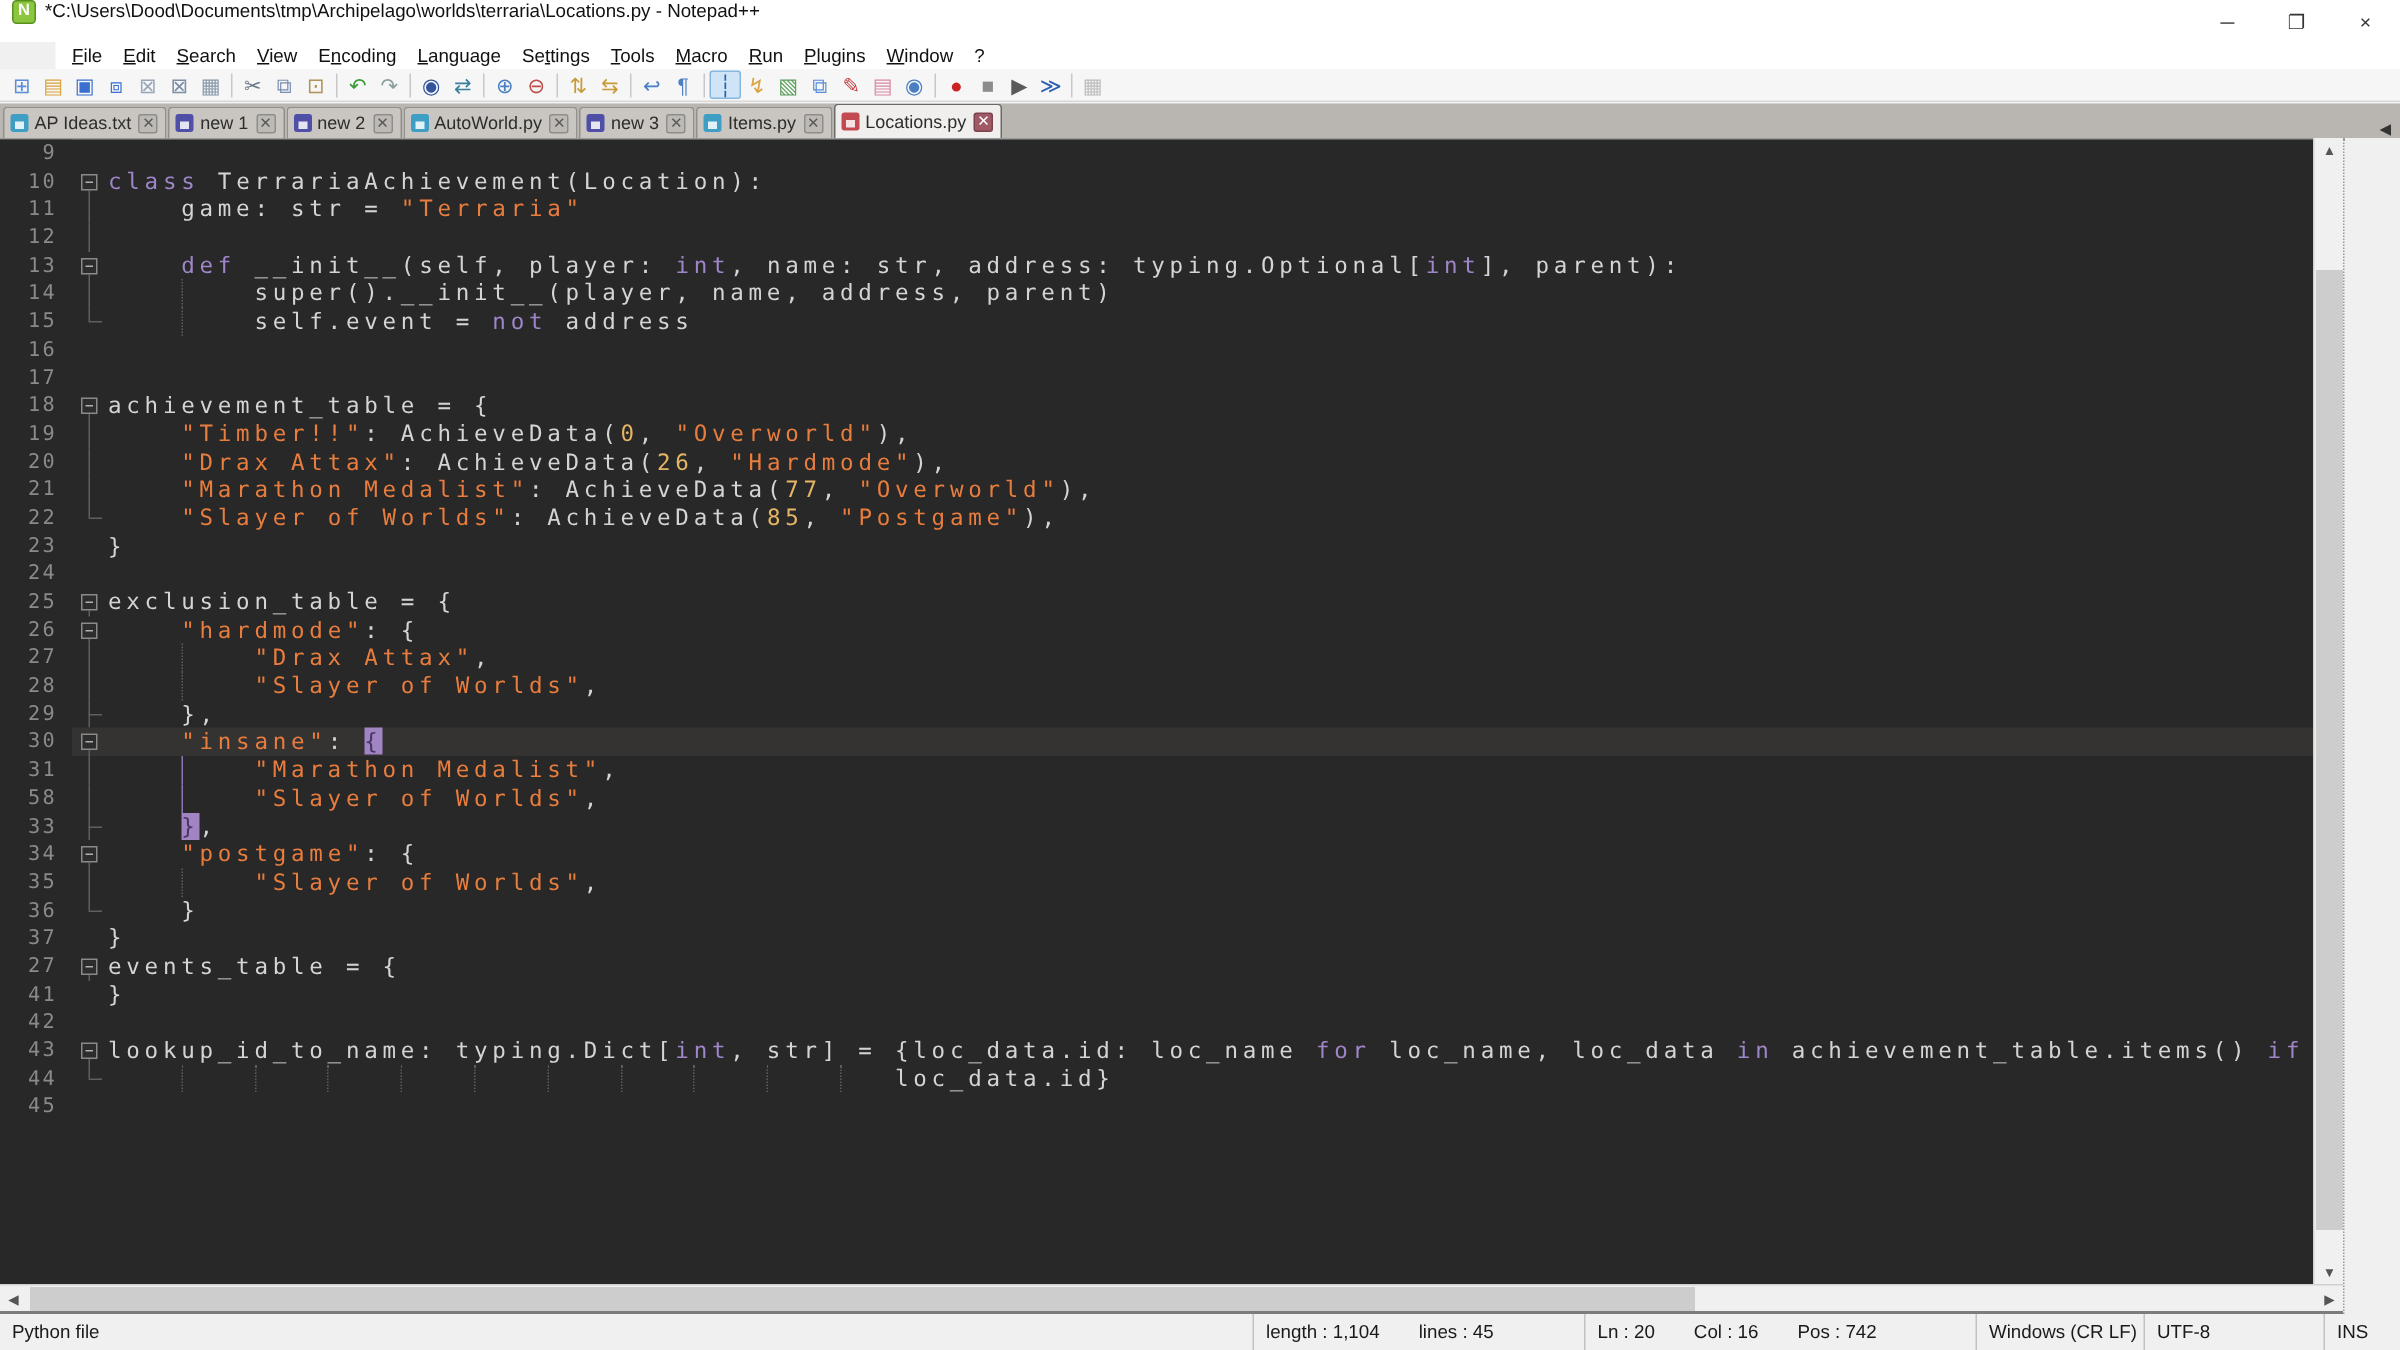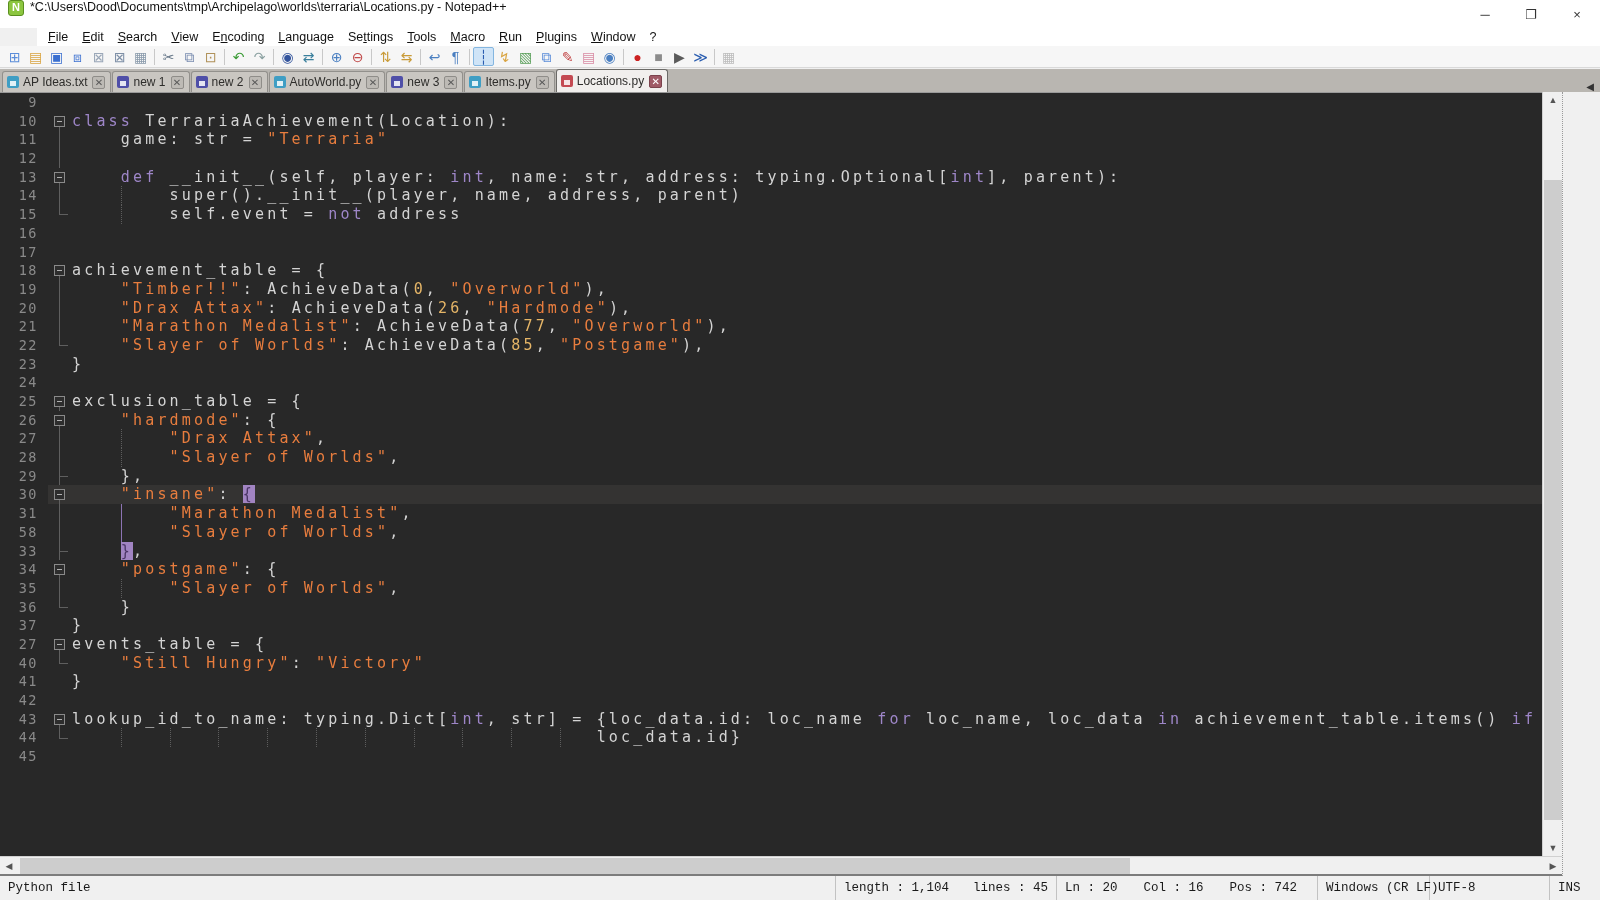--- a/index.html
+++ b/index.html
@@ -62,21 +62,21 @@
 
   
   #vscroll { position:absolute; left:1542px; top:92px; width:20px; height:764px; background:#f0f0f0; border-left:1px solid #d0d0d0; }
   #vthumb { position:absolute; left:1px; top:88px; width:18px; height:640px; background:#cdcdcd; }
   .scroll-arrow { position:absolute; width:18px; height:16px; display:flex; align-items:center; justify-content:center; font-size:9px; color:#555; }
   #hscroll { position:absolute; left:0; top:856px; width:1562px; height:20px; background:#f0f0f0; border-top:1px solid #d0d0d0; border-bottom:2px solid #7c7c7c; }
   #hthumb { position:absolute; left:20px; top:1px; width:1110px; height:16px; background:#cdcdcd; }
   #right-strip { position:absolute; left:1562px; top:92px; width:38px; height:784px; background:#f0f0f0; border-left:1px dotted #9a9a9a; }
 
   
-  #statusbar { position:absolute; left:0; top:876px; width:1600px; height:24px; background:#f0f0f0; display:flex; align-items:center; font-size:12.5px; color:#1a1a1a;font-family:Liberation Mono, monospace; }
+  #statusbar { position:absolute; left:0; top:876px; width:1600px; height:24px; background:#f0f0f0; display:flex; align-items:center; font-size:12.5px; color:#1a1a1a; }
   .sb-seg { height:100%; display:flex; align-items:center; padding:0 8px; border-right:1px solid #c2c2c2; white-space:nowrap; }
   .sb-gap { display:inline-block; width:26px; }
   #sb-doctype { flex:none; width:836px; }
   #sb-length { flex:none; width:221px; }
   #sb-pos { flex:none; width:261px; }
   #sb-eol { flex:none; width:112px; }
   #sb-enc { flex:none; width:120px; }
   #sb-ins { flex:1; border-right:none; }
 </style>
 </head>
@@ -219,21 +219,20 @@
       <div class="line"><span class="num">29</span><span class="fold"><span class="f-v"></span><span class="f-h"></span></span><span class="body"><span class="seg-txt">    },</span></span></div>
       <div class="line current"><span class="num">30</span><span class="fold"><span class="f-vb"></span><span class="f-box"></span></span><span class="body"><span class="seg-txt">    </span><span class="seg-str">"insane"</span><span class="seg-txt">: </span><span class="seg-bm">{</span></span></div>
       <div class="line"><span class="num">31</span><span class="fold"><span class="f-v"></span></span><span class="body"><span class="guide purple" style="left: 48.8px;"></span><span class="seg-txt">        </span><span class="seg-str">"Marathon Medalist"</span><span class="seg-txt">,</span></span></div>
       <div class="line"><span class="num">58</span><span class="fold"><span class="f-v"></span></span><span class="body"><span class="guide purple" style="left: 48.8px;"></span><span class="seg-txt">        </span><span class="seg-str">"Slayer of Worlds"</span><span class="seg-txt">,</span></span></div>
       <div class="line"><span class="num">33</span><span class="fold"><span class="f-v"></span><span class="f-h"></span></span><span class="body"><span class="seg-txt">    </span><span class="seg-bm">}</span><span class="seg-txt">,</span></span></div>
       <div class="line"><span class="num">34</span><span class="fold"><span class="f-vb"></span><span class="f-box"></span></span><span class="body"><span class="seg-txt">    </span><span class="seg-str">"postgame"</span><span class="seg-txt">: {</span></span></div>
       <div class="line"><span class="num">35</span><span class="fold"><span class="f-v"></span></span><span class="body"><span class="guide" style="left: 48.8px;"></span><span class="seg-txt">        </span><span class="seg-str">"Slayer of Worlds"</span><span class="seg-txt">,</span></span></div>
       <div class="line"><span class="num">36</span><span class="fold"><span class="f-vt"></span><span class="f-h"></span></span><span class="body"><span class="seg-txt">    }</span></span></div>
       <div class="line"><span class="num">37</span><span class="fold"></span><span class="body"><span class="seg-txt">}</span></span></div>
       <div class="line"><span class="num">27</span><span class="fold"><span class="f-vb"></span><span class="f-box"></span></span><span class="body"><span class="seg-txt">events_table = {</span></span></div>
-      <div class="line"><span class="num">40</span><span class="fold"><span class="f-vt"></span><span class="f-h"></span></span><span class="body"><span class="seg-txt">    </span><span class="seg-str">"Still Hungry"</span><span class="seg-txt">: </span><span class="seg-str">"Victory"</span></span></div>
       <div class="line"><span class="num">41</span><span class="fold"></span><span class="body"><span class="seg-txt">}</span></span></div>
       <div class="line"><span class="num">42</span><span class="fold"></span><span class="body"></span></div>
       <div class="line"><span class="num">43</span><span class="fold"><span class="f-vb"></span><span class="f-box"></span></span><span class="body"><span class="seg-txt">lookup_id_to_name: typing.Dict[</span><span class="seg-kw">int</span><span class="seg-txt">, str] = {loc_data.id: loc_name </span><span class="seg-kw">for</span><span class="seg-txt"> loc_name, loc_data </span><span class="seg-kw">in</span><span class="seg-txt"> achievement_table.items() </span><span class="seg-kw">if</span></span></div>
       <div class="line"><span class="num">44</span><span class="fold"><span class="f-vt"></span><span class="f-h"></span></span><span class="body"><span class="guide" style="left: 48.8px;"></span><span class="guide" style="left: 97.6px;"></span><span class="guide" style="left: 146.4px;"></span><span class="guide" style="left: 195.2px;"></span><span class="guide" style="left: 244px;"></span><span class="guide" style="left: 292.8px;"></span><span class="guide" style="left: 341.6px;"></span><span class="guide" style="left: 390.4px;"></span><span class="guide" style="left: 439.2px;"></span><span class="guide" style="left: 488px;"></span><span class="seg-txt">                                           loc_data.id}</span></span></div>
       <div class="line"><span class="num">45</span><span class="fold"></span><span class="body"></span></div>
     </div>
 
   <div id="vscroll">
     <div class="scroll-arrow" style="top:0;left:1px;">▲</div>
     <div id="vthumb"></div>

